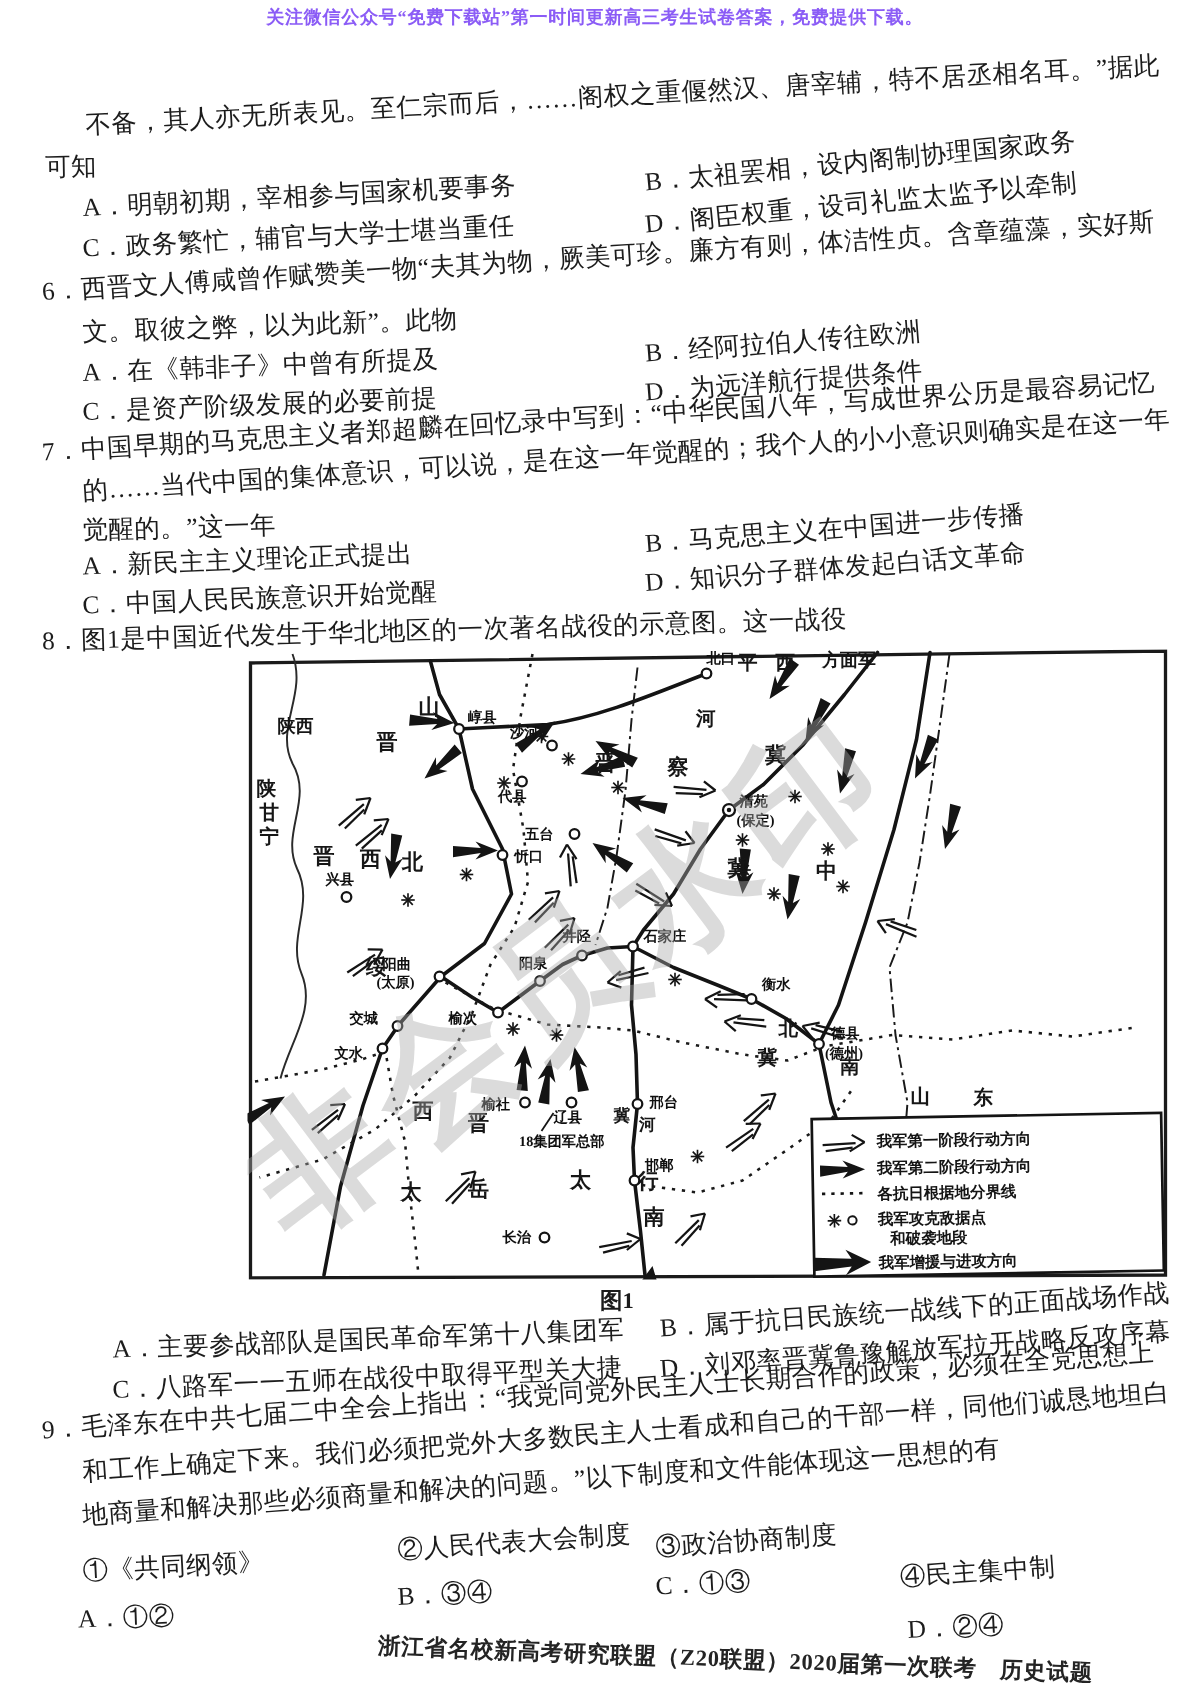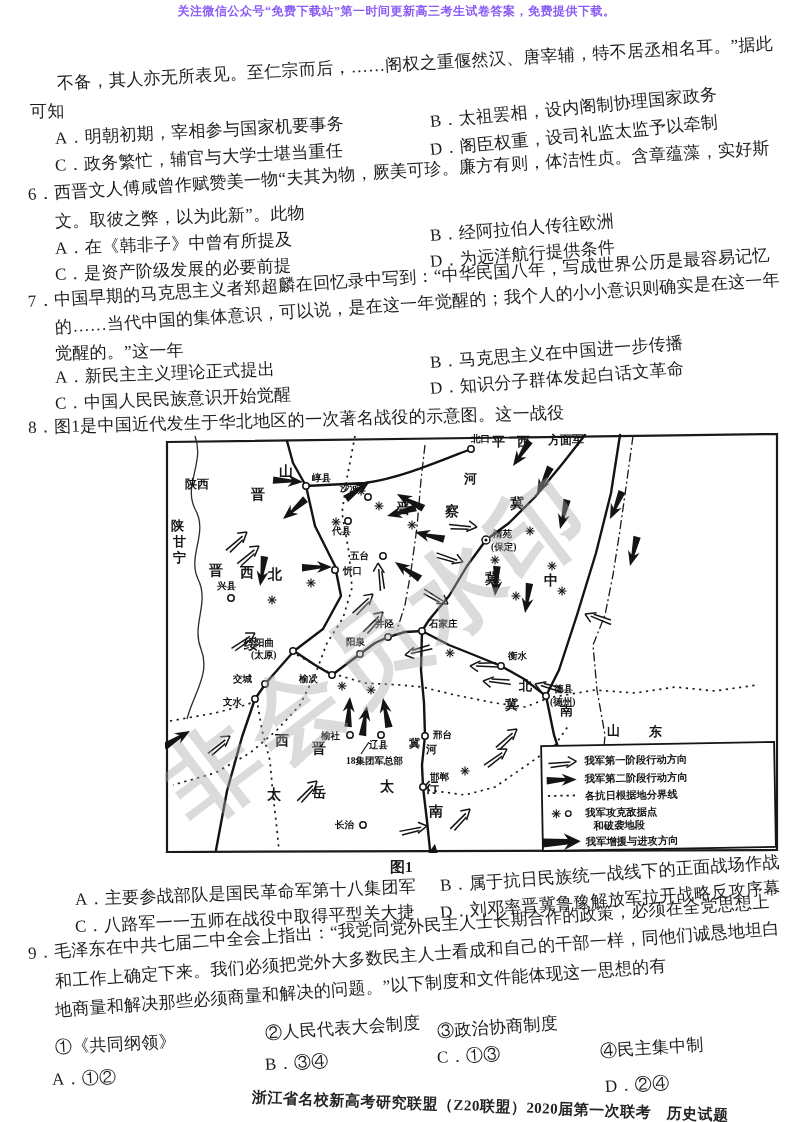--- a/index.html
+++ b/index.html
@@ -281,21 +281,21 @@
     <text x="420" y="382" class="lg">我军攻克敌据点</text>
     <text x="428" y="395" class="lg">和破袭地段</text>
     <use href="#arr-f" transform="translate(415,407)"></use>
     <text x="420" y="411" class="lg">我军增援与进攻方向</text>
   </g>
 
   <text class="wm" transform="translate(30,395) rotate(-37)" font-size="95" letter-spacing="6">非会员水印</text>
 </svg>
 </div>
 
-<div class="cap" style="left:390px;top:858px;position:absolute">图1</div>
+<div class="cap" style="left:400px;top:858px;position:absolute">图1</div>
 
 <div class="ln" style="left:75px;top:888px;transform:rotate(-2.2deg)">A．主要参战部队是国民革命军第十八集团军</div>
 <div class="ln" style="left:440px;top:874px;transform:rotate(-4deg)">B．属于抗日民族统一战线下的正面战场作战</div>
 <div class="ln" style="left:75px;top:915px;transform:rotate(-2.5deg)">C．八路军一一五师在战役中取得平型关大捷</div>
 <div class="ln" style="left:440px;top:901px;transform:rotate(-4.2deg)">D．刘邓率晋冀鲁豫解放军拉开战略反攻序幕</div>
 
 <div class="ln" style="left:28px;top:942px;transform:rotate(-4deg)">9．毛泽东在中共七届二中全会上指出：“我党同党外民主人士长期合作的政策，必须在全党思想上</div>
 <div class="ln" style="left:55px;top:970px;transform:rotate(-4.2deg)">和工作上确定下来。我们必须把党外大多数民主人士看成和自己的干部一样，同他们诚恳地坦白</div>
 <div class="ln" style="left:55px;top:999px;transform:rotate(-4.2deg)">地商量和解决那些必须商量和解决的问题。”以下制度和文件能体现这一思想的有</div>
 <div class="ln" style="left:55px;top:1036px;transform:rotate(-3deg)">①《共同纲领》</div>

